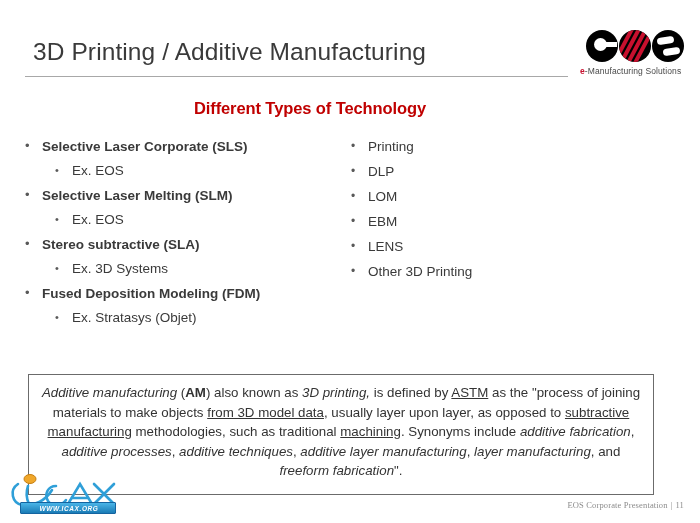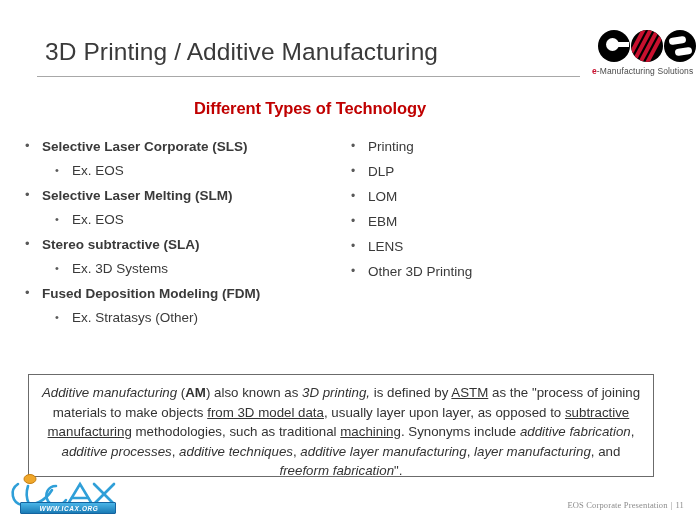--- a/index.html
+++ b/index.html
@@ -18,21 +18,21 @@
 
   
   #slide {
     position: relative;
     width: 700px;
     height: 523px;
     background: #ffffff;
   }
   #header {
     position: absolute;
-    left: 12px; top: 0;
+    left: 0; top: 0;
     width: 606px;
     height: 84px;
   }
   #slide-title {
     position: absolute;
     left: 33px;
     top: 38px;
     font-size: 24.5px;
     font-weight: 400;
     color: #3a3a3a;
@@ -229,21 +229,21 @@
     font-size: 12px;
     color: #595959;
   }
 
   
   #definition-box {
     position: absolute;
     left: 28px;
     top: 374px;
     width: 626px;
-    height: 103px;
+    height: 121px;
     border: 1px solid #6b6b6b;
     box-sizing: border-box;
     background: transparent;
   }
   #definition-text {
     padding: 8px 11px 0 11px;
     font-size: 13.3px;
     line-height: 19.5px;
     color: #333333;
     text-align: center;
@@ -359,21 +359,21 @@
       <div class="li2">
         <span class="bullet">•</span>
         <span>Ex. 3D Systems</span>
       </div>
       <div class="li1">
         <span class="bullet">•</span>
         <span>Fused Deposition Modeling (FDM)</span>
       </div>
       <div class="li2">
         <span class="bullet">•</span>
-        <span>Ex. Stratasys (Other)</span>
+        <span>Ex. Stratasys (Objet)</span>
       </div>
     </div>
 
     <div id="col-right">
       <div class="lir">
         <span class="bullet">•</span>
         <span>Printing</span>
       </div>
       <div class="lir">
         <span class="bullet">•</span>

